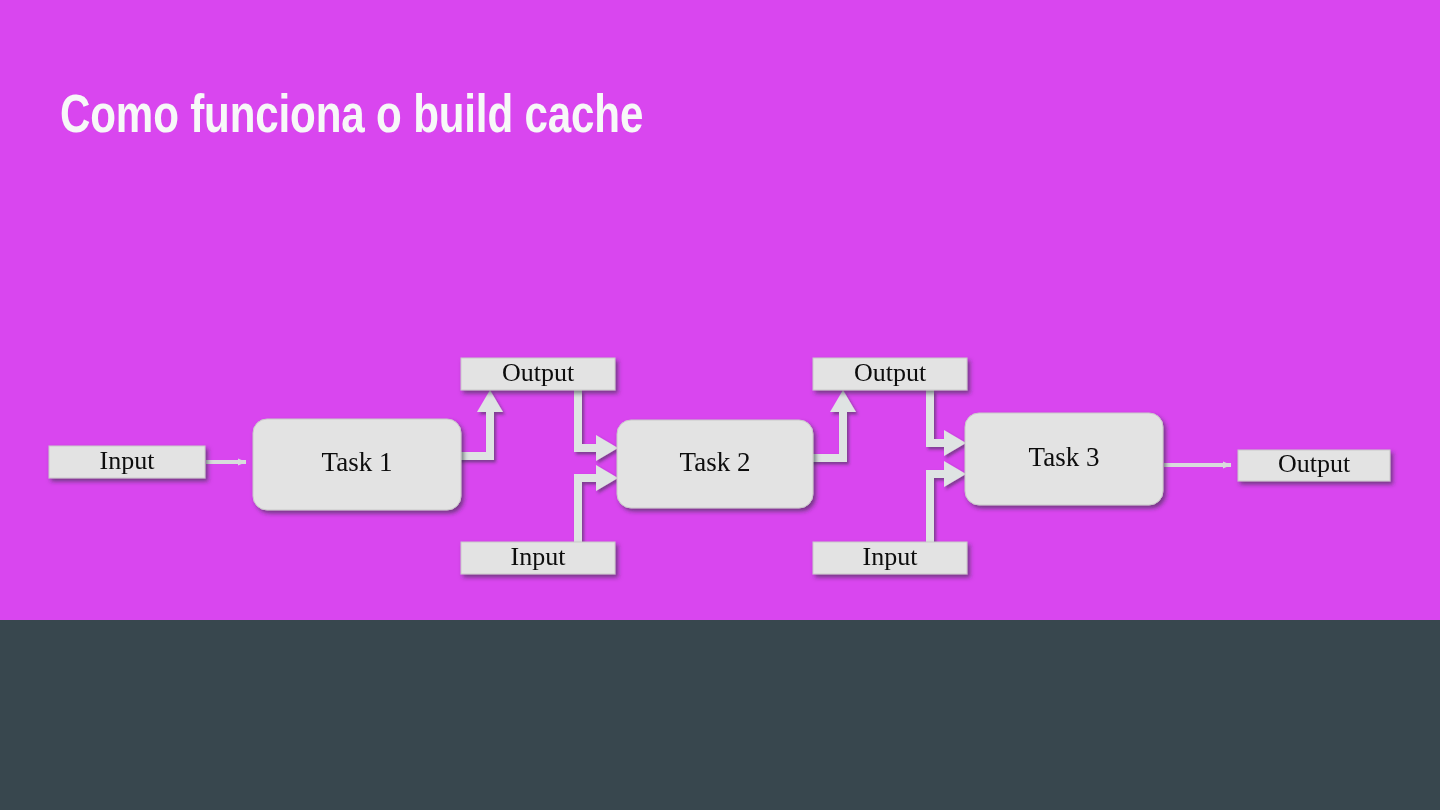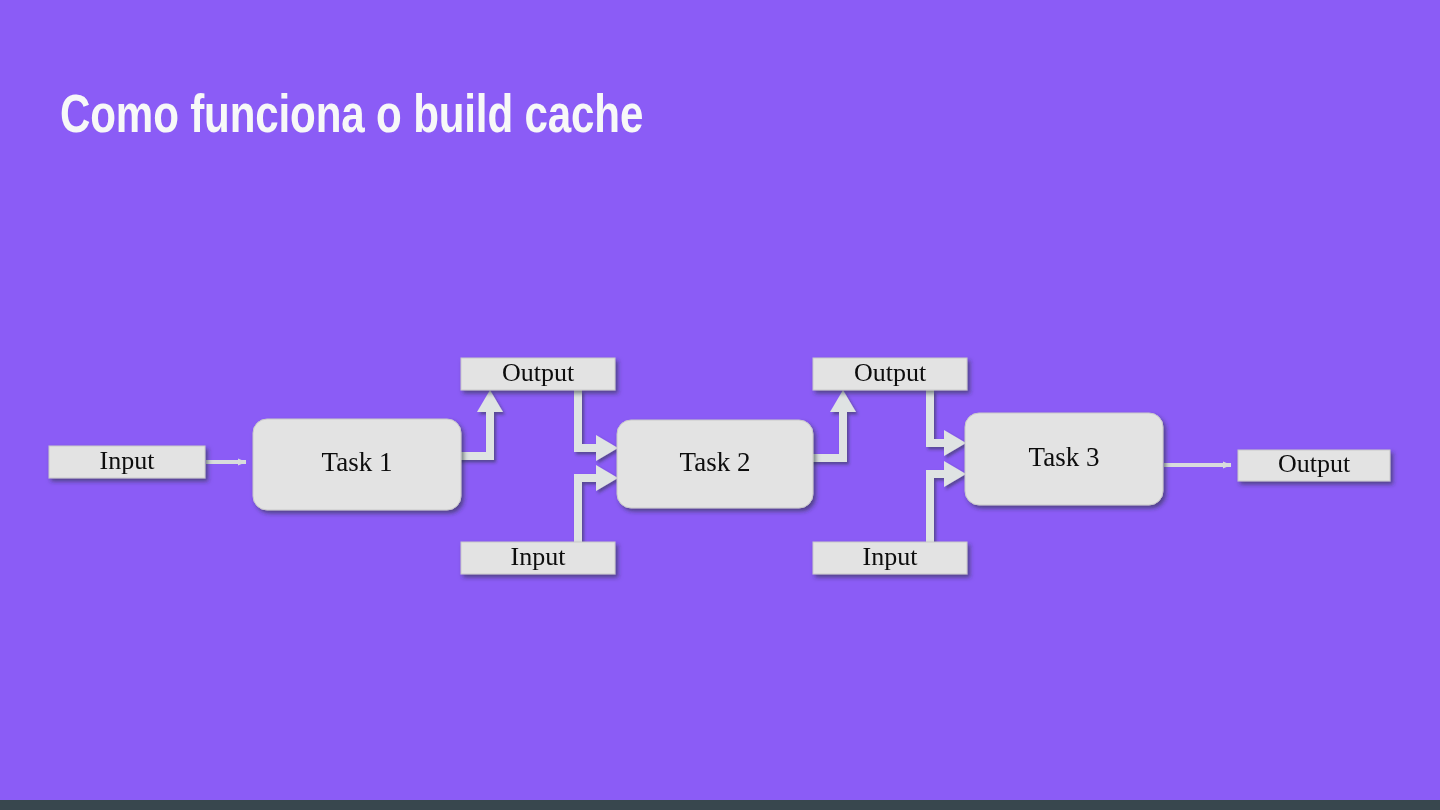--- a/index.html
+++ b/index.html
@@ -10,22 +10,22 @@
   }
   body {
     width: 1440px;
     height: 810px;
     overflow: hidden;
     font-family: "Liberation Sans", sans-serif;
   }
   .slide {
     position: relative;
     width: 1440px;
-    height: 800px;
-    background: #8b5cf6;
+    height: 620px;
+    background: #d946ef;
   }
   .slide-title {
     position: absolute;
     left: 60px;
     top: 81px;
     font-family: "Liberation Sans", sans-serif;
     font-weight: bold;
     font-size: 54px;
     line-height: 64px;
     letter-spacing: -0.2px;

